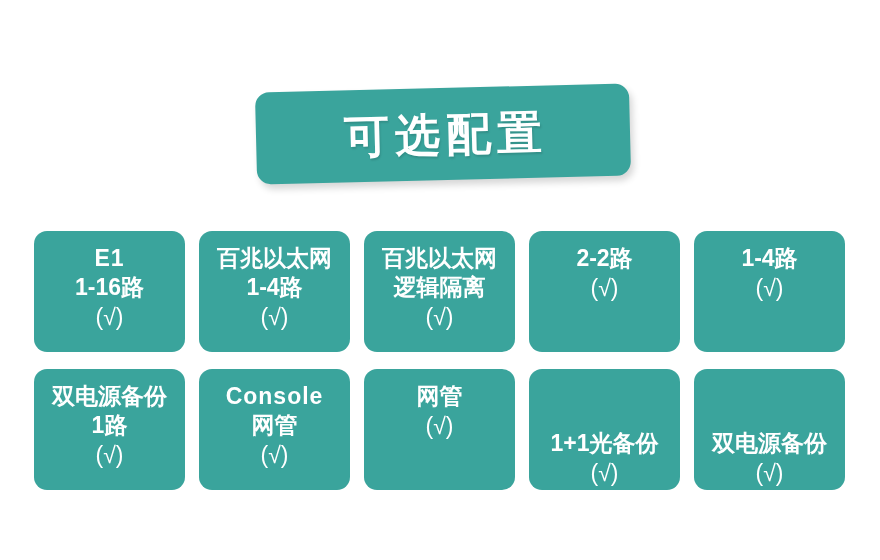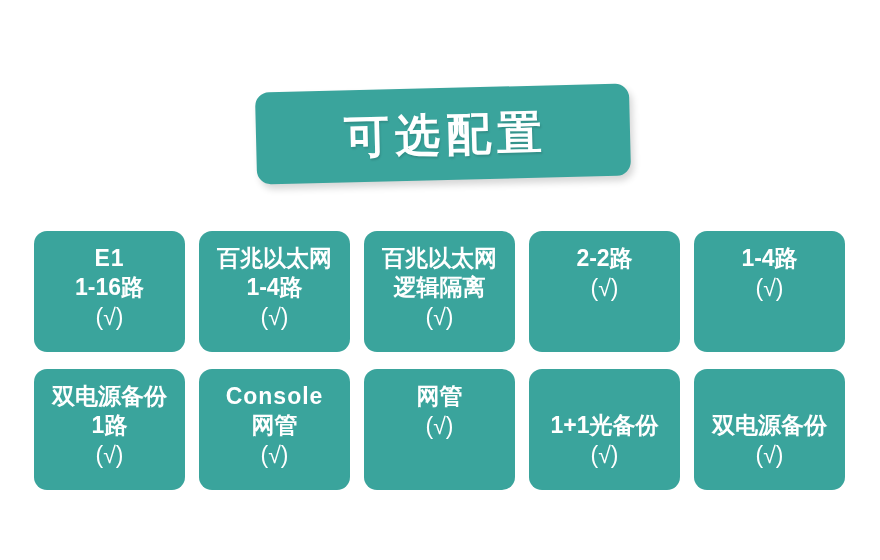--- a/index.html
+++ b/index.html
@@ -77,21 +77,21 @@
     background: #3aa49c;
     border-radius: 13px;
     box-sizing: border-box;
     display: flex;
     flex-direction: column;
     align-items: center;
     justify-content: flex-start;
     padding-top: 13px;
   }
   .card.two-line {
-    padding-top: 42px;
+    padding-top: 60px;
   }
   .card-line {
     color: #ffffff;
     font-size: 23px;
     font-weight: bold;
     line-height: 29px;
     white-space: nowrap;
     text-align: center;
   }
   .card-line.latin {

